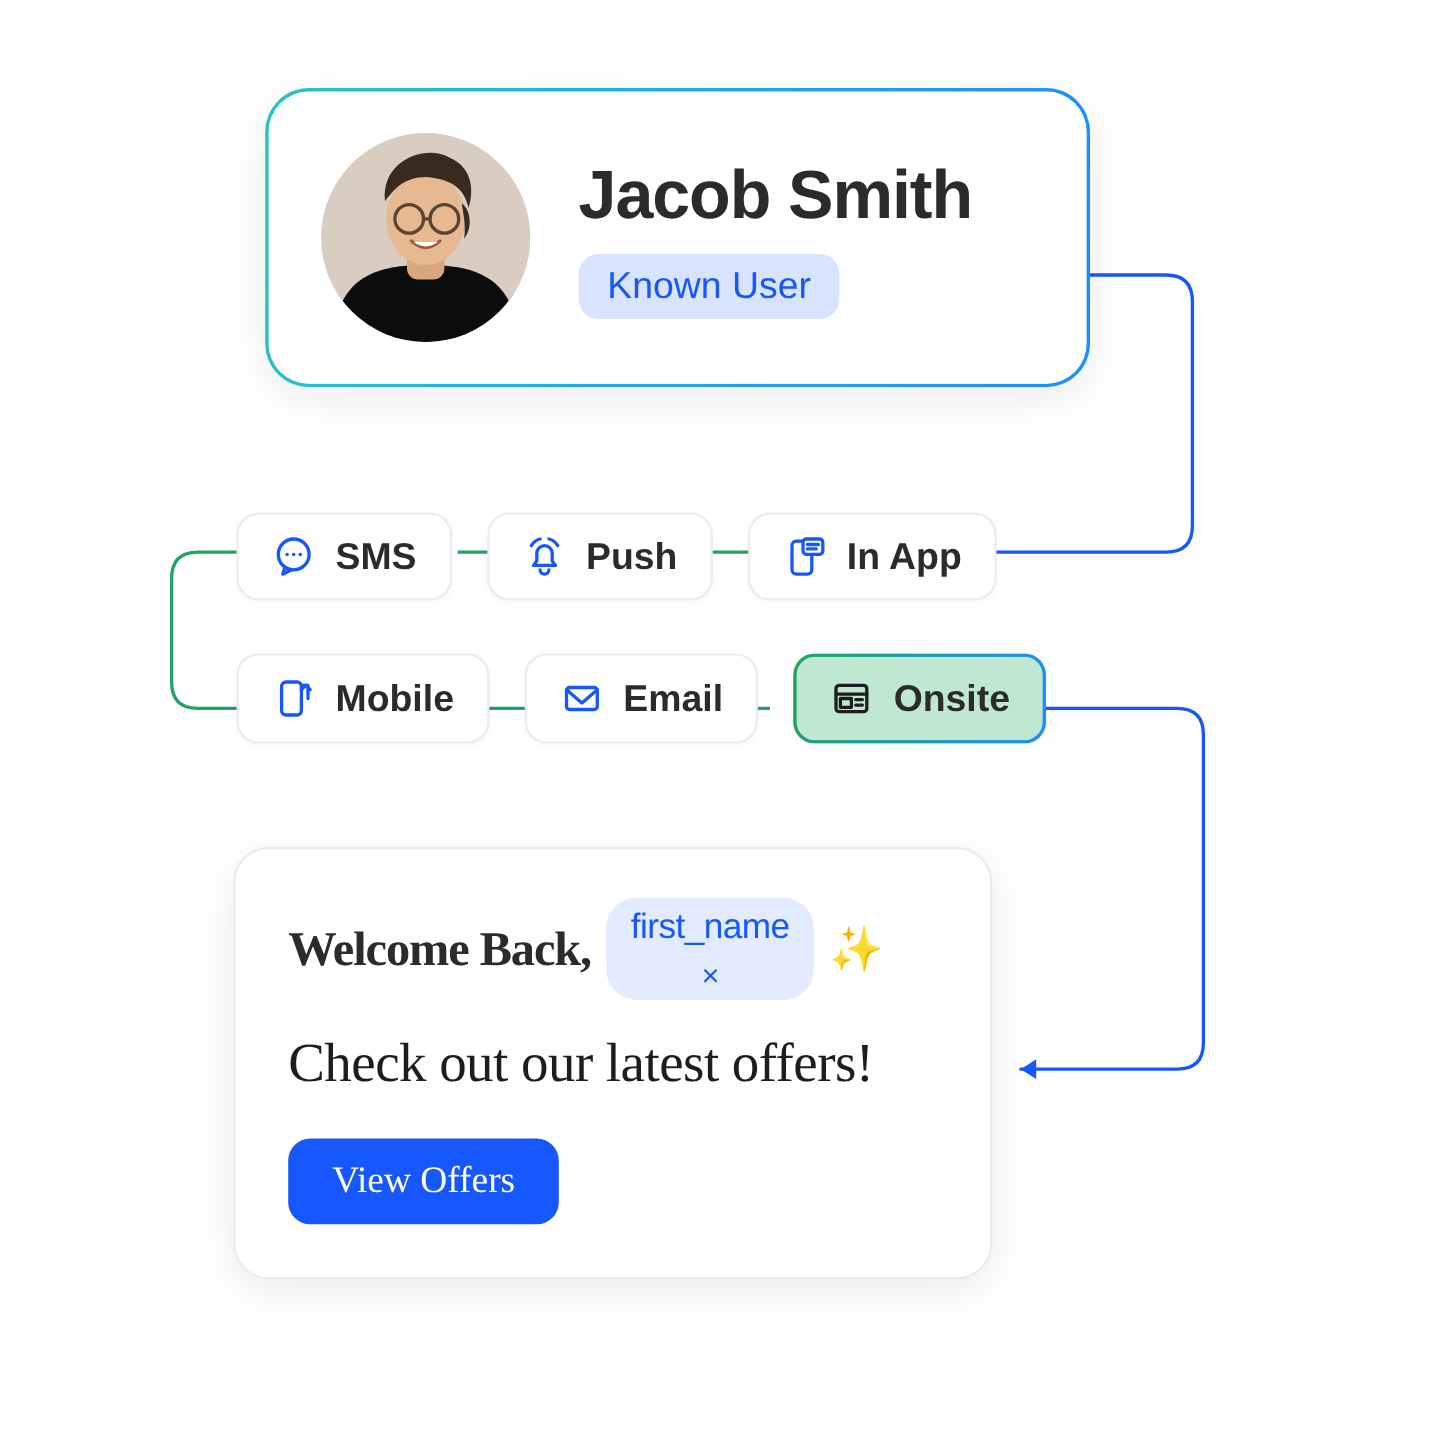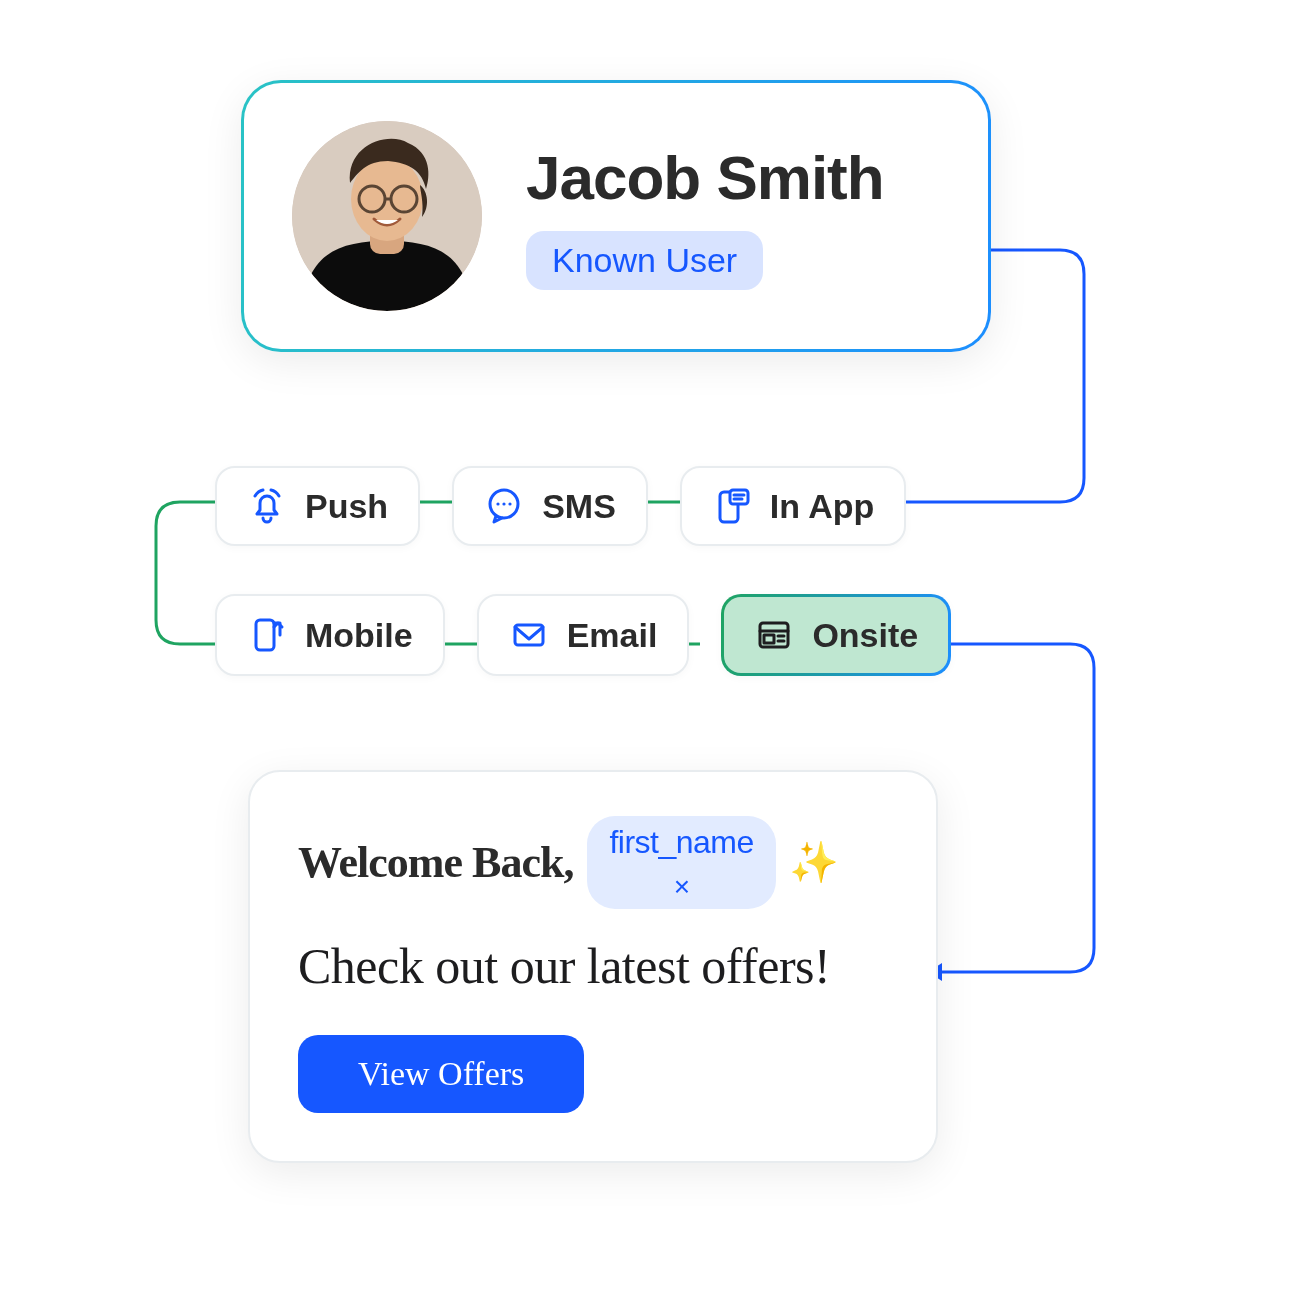--- a/index.html
+++ b/index.html
@@ -118,21 +118,20 @@
   .msg-card{
     position:absolute;
     left:92px; top:690px;
     width:690px;
     padding:44px 48px 48px;
     border-radius:32px;
     background:#fff;
     border:2px solid var(--border-light);
     box-shadow:var(--shadow);
     z-index:2;
-    margin-left:36px;
   }
   .msg-title{
     font-size:44px;
     font-weight:700;
     color:var(--gray);
     display:flex;
     align-items:center;
     gap:14px;
     flex-wrap:wrap;
     letter-spacing:-.5px;
@@ -158,21 +157,21 @@
     color:#1d1d1f;
     letter-spacing:-.5px;
   }
   .cta{
     margin-top:40px;
     display:inline-flex;align-items:center;justify-content:center;
     background:var(--blue);
     color:#fff;
     font-size:34px;
     font-family:Georgia, "Times New Roman", serif;
-    padding:20px 60px;
+    padding:20px 40px;
     border-radius:20px;
     border:none;
     cursor:pointer;
   }
 </style>
 </head>
 <body>
 
 <div class="stage">
 
@@ -225,39 +224,39 @@
       <div class="user-name">Jacob Smith</div>
       <div class="badge">Known User</div>
     </div>
   </div>
 
   <div class="channels">
     <div class="row">
       <div class="pill">
         <span class="ic">
           <svg viewBox="0 0 40 40" fill="none" stroke="currentColor" stroke-width="3" stroke-linecap="round" stroke-linejoin="round">
-            <path d="M10 28 h20 l-3 -4 v-7 a7 7 0 0 0 -14 0 v7 z"></path>
-            <path d="M16 32 a4 4 0 0 0 8 0"></path>
-            <path d="M8 10 q3 -5 8 -6"></path>
-              <path d="M32 10 q-3 -5 -8 -6"></path>
-          </svg>
-        </span>
-        <span>Push</span>
-      </div>
-      <div class="pill">
-        <span class="ic">
-          <svg viewBox="0 0 40 40" fill="none" stroke="currentColor" stroke-width="3" stroke-linecap="round" stroke-linejoin="round">
             <circle cx="20" cy="18" r="14"></circle>
             <path d="M12 30 l-2 6 l8 -4"></path>
             <circle cx="14" cy="18" r="1.6" fill="currentColor" stroke="none"></circle>
             <circle cx="20" cy="18" r="1.6" fill="currentColor" stroke="none"></circle>
             <circle cx="26" cy="18" r="1.6" fill="currentColor" stroke="none"></circle>
           </svg>
         </span>
         <span>SMS</span>
+      </div>
+      <div class="pill">
+        <span class="ic">
+          <svg viewBox="0 0 40 40" fill="none" stroke="currentColor" stroke-width="3" stroke-linecap="round" stroke-linejoin="round">
+            <path d="M10 28 h20 l-3 -4 v-7 a7 7 0 0 0 -14 0 v7 z"></path>
+            <path d="M16 32 a4 4 0 0 0 8 0"></path>
+            <path d="M8 10 q3 -5 8 -6"></path>
+              <path d="M32 10 q-3 -5 -8 -6"></path>
+          </svg>
+        </span>
+        <span>Push</span>
       </div>
       <div class="pill">
         <span class="ic">
           <svg viewBox="0 0 40 40" fill="none" stroke="currentColor" stroke-width="3" stroke-linecap="round" stroke-linejoin="round">
             <rect x="8" y="6" width="18" height="30" rx="4"></rect>
             <rect x="18" y="4" width="18" height="14" rx="3" fill="#fff"></rect>
             <line x1="22" y1="9" x2="32" y2="9"></line>
               <line x1="22" y1="13" x2="30" y2="13"></line>
           </svg>
         </span>

